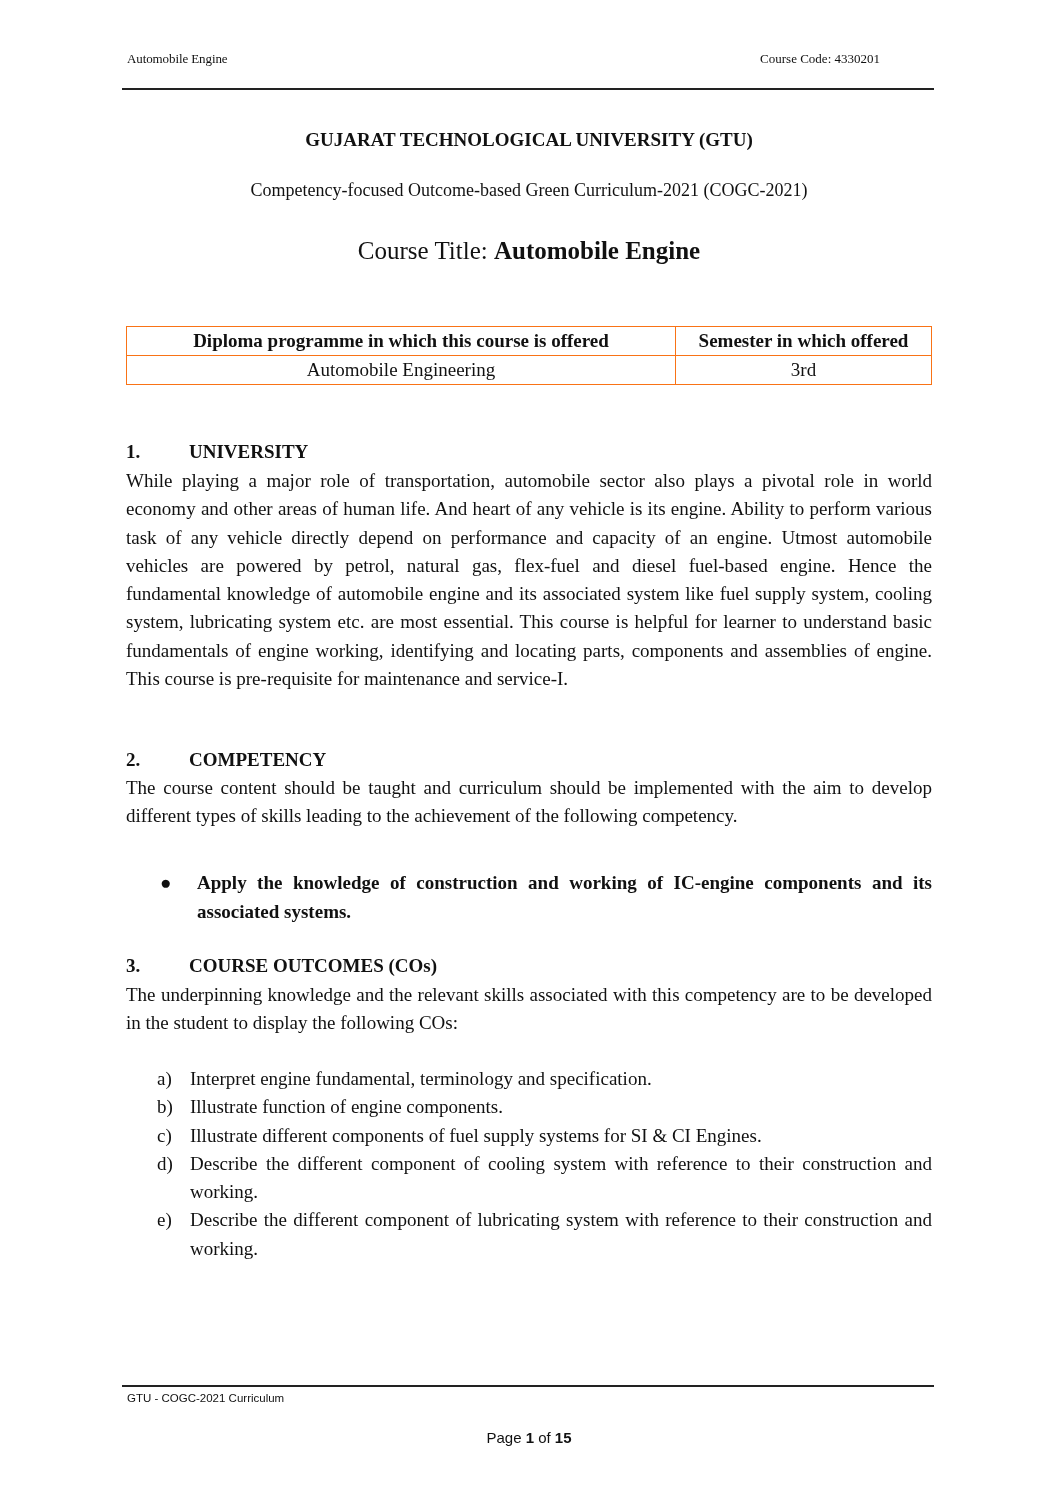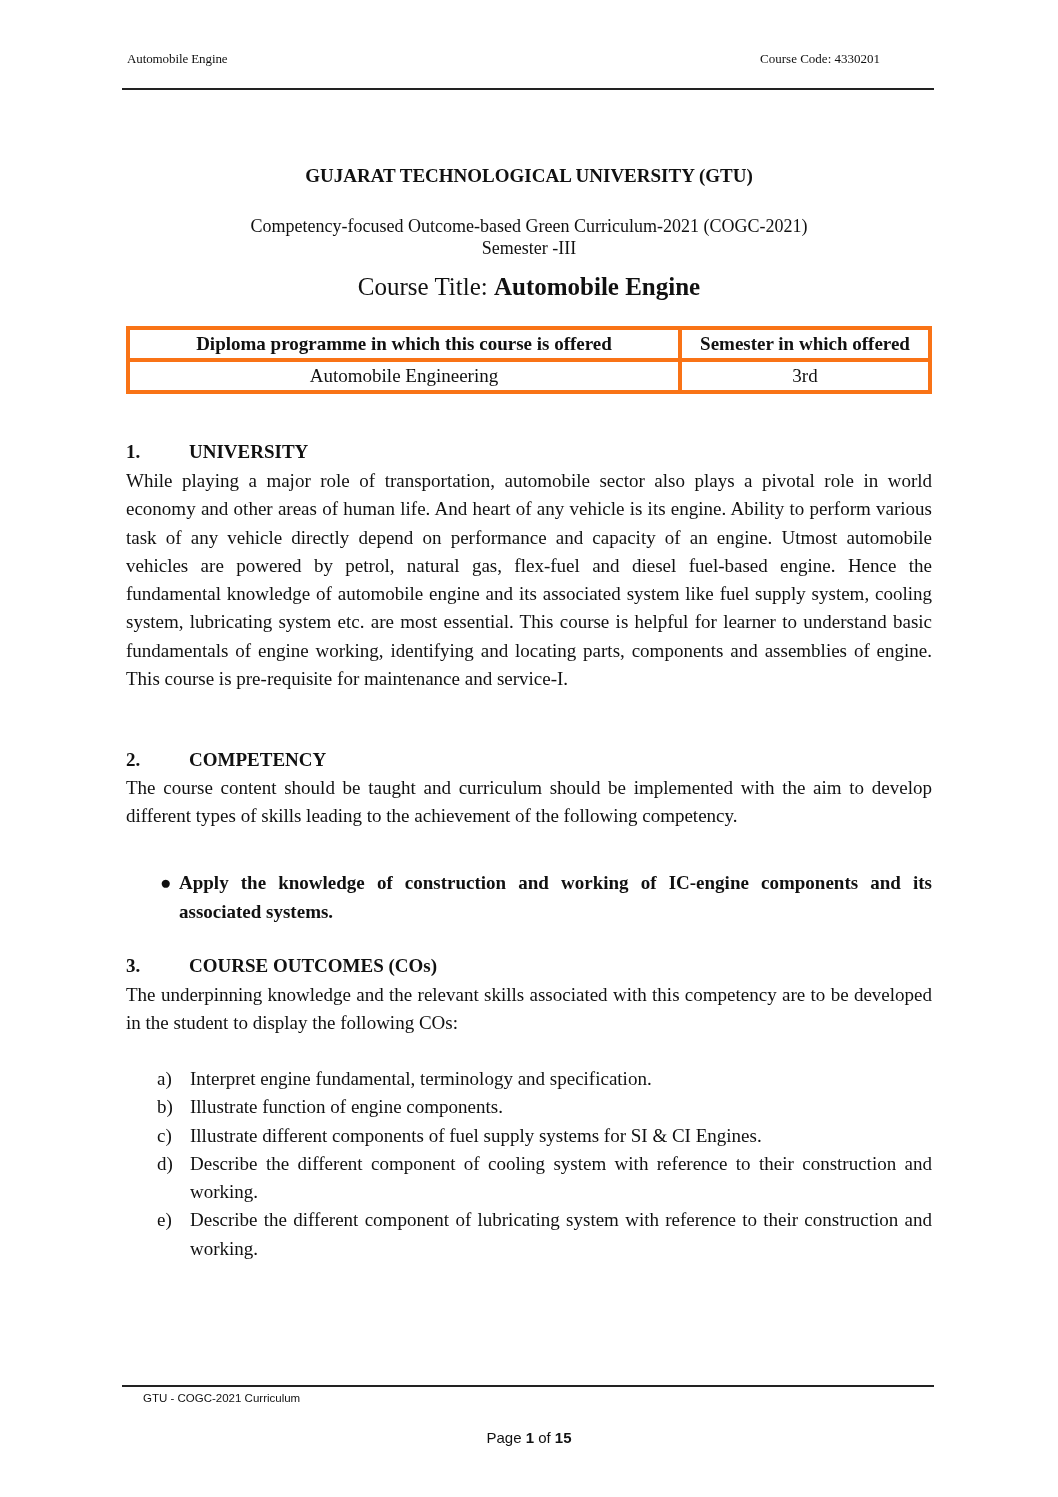--- a/index.html
+++ b/index.html
@@ -3,61 +3,60 @@
   <meta charset="utf-8">
   <style>
     html, body { margin: 0; padding: 0; background: #ffffff; }
     body { width: 1058px; height: 1497px; position: relative; overflow: hidden; color: #111; font-family: "Liberation Serif", serif; }
     .page { position: absolute; left: 0; top: 0; width: 1058px; height: 1497px; }
 
     .hdr-left { position: absolute; left: 127px; top: 51px; font-size: 13px; letter-spacing: -0.1px; }
     .hdr-right { position: absolute; right: 178px; top: 51px; font-size: 13px; }
     .hdr-rule { position: absolute; left: 122px; top: 88px; width: 812px; height: 0; border-top: 2px solid #222; }
 
-    .center-block { position: absolute; left: 126px; width: 806px; text-align: center; margin-top: 36px; }
+    .center-block { position: absolute; left: 126px; width: 806px; text-align: center; }
     .univ { top: 129px; font-size: 19px; font-weight: bold; }
     .curr { top: 179px; font-size: 18px; font-weight: normal; line-height: 22px; }
     .ctitle { top: 238px; font-size: 25px; line-height: 26px; }
     .ctitle b { font-weight: bold; }
 
     table.prog { position: absolute; left: 126px; top: 326px; width: 806px; border-collapse: collapse; font-size: 19px; }
-    table.prog td, table.prog th { border: 4px solid #f97316; text-align: center; padding: 0 8px; line-height: 28px; margin-left: 12px; }
+    table.prog td, table.prog th { border: 1px solid #f97316; text-align: center; padding: 0 8px; line-height: 28px; margin-left: 12px; }
     table.prog th { font-weight: bold; vertical-align: top; }
     table.prog th.c1 { width: 532px; }
 
     .section-h { position: absolute; left: 126px; font-size: 19px; font-weight: bold; }
     .section-h .num { display: inline-block; width: 63px; }
     .para { position: absolute; left: 126px; width: 806px; font-size: 19px; line-height: 28.3px; text-align: justify; }
 
     .bullet { position: absolute; left: 160px; top: 868px; width: 772px; font-size: 19px; font-weight: bold; line-height: 29px; }
     .bullet .dot { position: absolute; left: 0; top: 0; width: 30px; }
-    .bullet .txt { display: block; margin-left: 19px; text-align: justify; }
+    .bullet .txt { display: block; margin-left: 37px; text-align: justify; }
 
     ol.cos { position: absolute; left: 126px; top: 1065px; width: 806px; margin: 0; padding: 0; list-style: none; font-size: 19px; line-height: 28.3px; }
     ol.cos li { position: relative; padding-left: 64px; text-align: justify; }
     ol.cos li .lbl { position: absolute; left: 31px; top: 0; }
 
     .ftr-rule { position: absolute; left: 122px; top: 1385px; width: 812px; border-top: 2px solid #222; }
-    .ftr-left { position: absolute; left: 127px; top: 1392px; font-family: "Liberation Sans", sans-serif; font-size: 11.5px; margin-left: 16px; }
+    .ftr-left { position: absolute; left: 127px; top: 1392px; font-family: "Liberation Sans", sans-serif; font-size: 11.5px; }
     .ftr-page { position: absolute; left: 0; width: 1058px; top: 1429px; text-align: center; font-family: "Liberation Sans", sans-serif; font-size: 15px; }
     .ftr-page b { font-weight: bold; }
   </style>
 </head>
 <body>
 
 <div class="page">
 
   <div class="hdr-left">Automobile Engine</div>
   <div class="hdr-right">Course Code: 4330201</div>
   <div class="hdr-rule"></div>
 
   <div class="center-block univ">GUJARAT TECHNOLOGICAL UNIVERSITY (GTU)</div>
   <div class="center-block curr">
     <div>Competency-focused Outcome-based Green Curriculum-2021 (COGC-2021)</div>
-    <div>Semester -III</div>
   </div>
   <div class="center-block ctitle">
     <div><span>Course Title: </span><b>Automobile Engine</b></div>
   </div>
 
   <table class="prog">
     <tbody>
         <tr>
       <th class="c1">Diploma programme in which this course is offered</th>
       <th>Semester in which offered</th>

